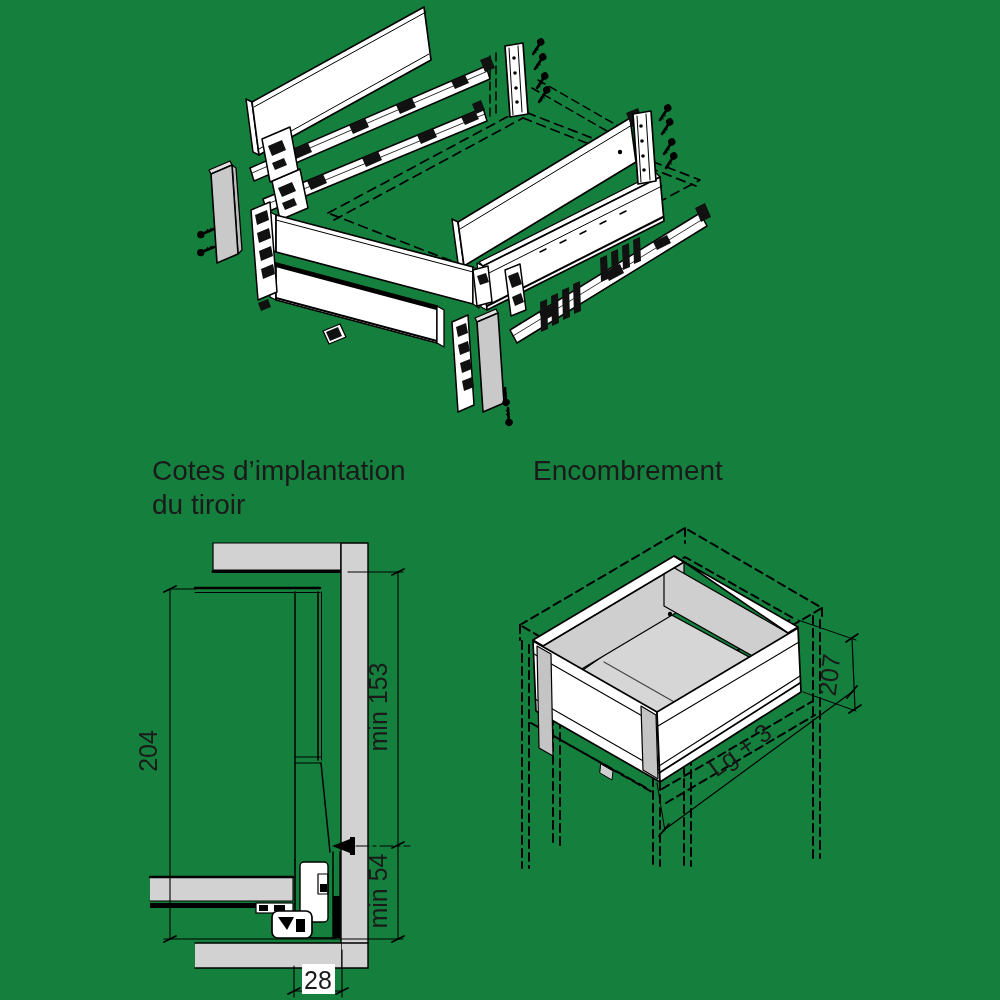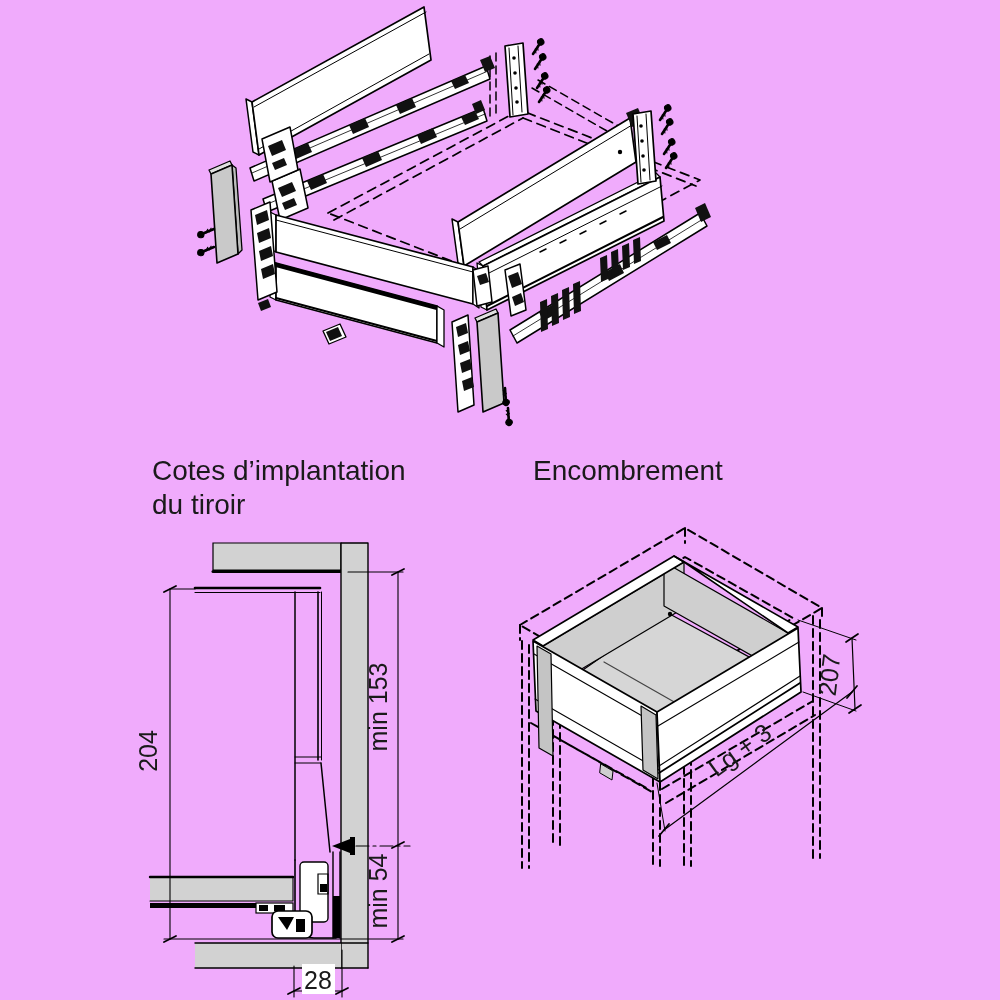--- a/index.html
+++ b/index.html
@@ -1,16 +1,16 @@
 <!DOCTYPE html>
 <html><head>
 <meta charset="utf-8">
 <style>
   html,body{margin:0;padding:0;background:#ffffff;}
-  .page{position:relative;width:1000px;height:1000px;background:#f0abfc;overflow:hidden;
+  .page{position:relative;width:1000px;height:1000px;background:#15803d;overflow:hidden;
         font-family:"Liberation Sans",sans-serif;}
   svg{position:absolute;left:0;top:0;}
   svg text{font-family:"Liberation Sans",sans-serif;fill:#1a1a1a;}
   .title{font-size:28px;}
   .dim{font-size:25px;}
 </style>
 </head>
 <body>
 
 <div class="page">

